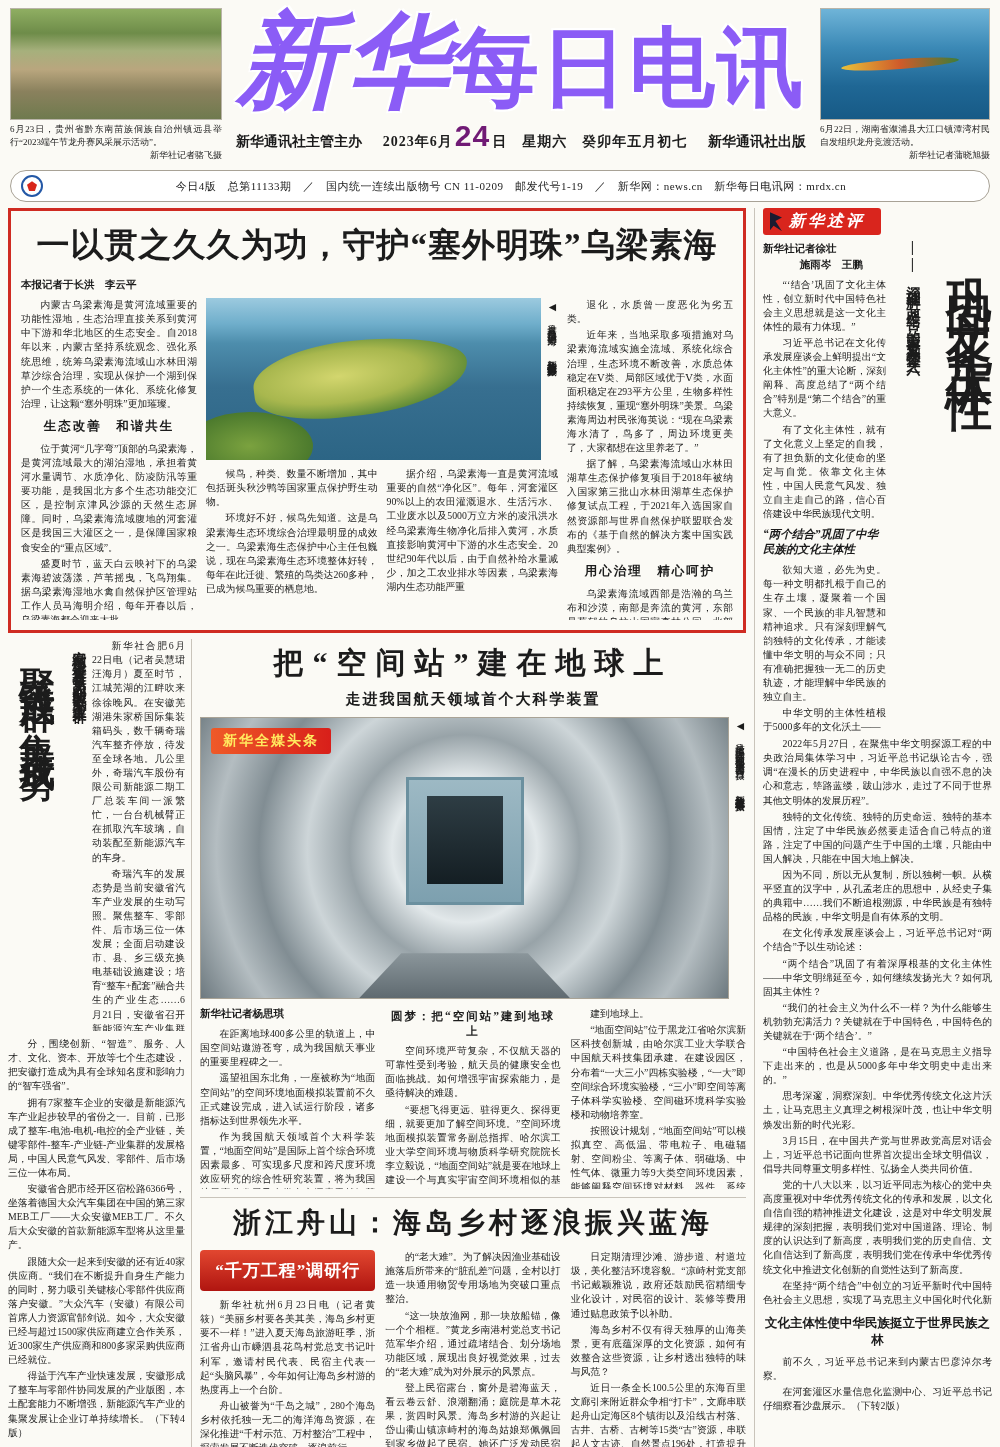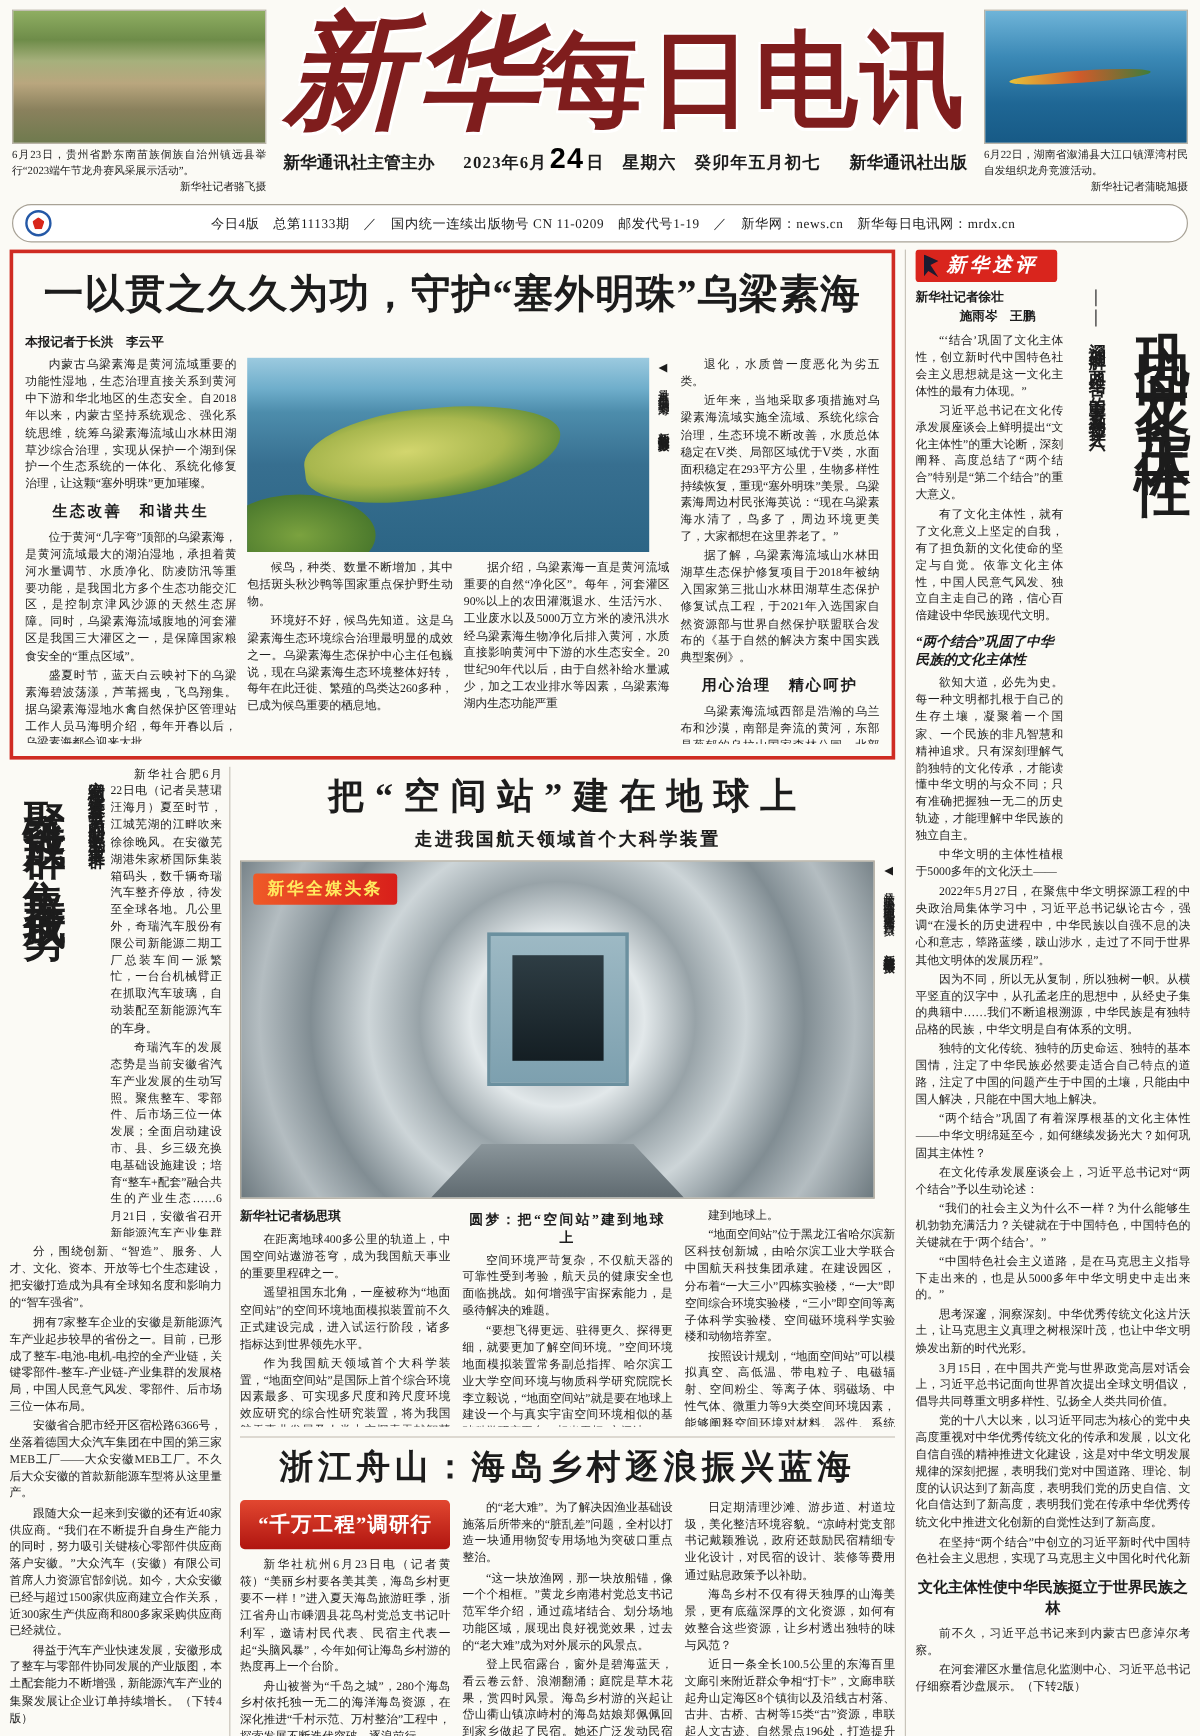--- a/index.html
+++ b/index.html
@@ -11,27 +11,27 @@
   .hphoto { width:212px; flex:0 0 auto; }
   .hphoto.right { width:170px; }
   .hphoto .img { height:112px; border:1px solid #b9b4a8; }
   .img-crowd { background:linear-gradient(180deg,#8fae62 0%,#6e8c49 22%,#a6b07c 38%,#b9a67e 55%,#8a815d 75%,#6f7a4e 100%); }
   .img-sea { position:relative; background:linear-gradient(180deg,#6fb4d8 0%,#3b89b6 35%,#1f6795 70%,#175a86 100%); }
   .img-sea::after { content:""; position:absolute; left:12%; top:45%; width:70%; height:10px; background:linear-gradient(90deg,#e8c23a,#cf5b2a,#3f7d3a); border-radius:50%; transform:rotate(-4deg); }
   .hphoto figcaption { font-size:9px; line-height:1.45; margin-top:3px; text-align:justify; }
   .hphoto .credit { display:block; text-align:right; font-weight:normal; }
   .mast-center { flex:1; text-align:center; position:relative; }
   .title-wrap { position:relative; z-index:2; line-height:1; margin-top:2px; white-space:nowrap;
-    color:#7f1d1d; text-shadow:2px 2px 0 #fff,-2px -2px 0 #fff,2px -2px 0 #fff,-2px 2px 0 #fff; }
+    color:#8b5cf6; text-shadow:2px 2px 0 #fff,-2px -2px 0 #fff,2px -2px 0 #fff,-2px 2px 0 #fff; }
   .title-callig { font-size:104px; font-weight:900; font-style:italic; letter-spacing:4px; }
   .title-block { font-size:86px; font-weight:900; letter-spacing:2px; }
   .blue-bar { background:#2273bd; color:#fff; font-family:"Liberation Sans",sans-serif; font-weight:bold;
     font-size:13px; letter-spacing:8px; text-align:right; padding:5px 14px 4px 0; margin-top:-22px; position:relative; z-index:1; }
   .pub-row { display:flex; justify-content:space-between; align-items:baseline; padding:5px 4px 0 4px; font-size:14px; font-weight:bold; }
-  .pub-row .day { color:#000000; font-size:24px; font-weight:bold; padding:0 2px; font-family:"Liberation Sans",sans-serif; }
+  .pub-row .day { color:#701a75; font-size:30px; font-weight:bold; padding:0 2px; font-family:"Liberation Sans",sans-serif; }
   .pub-row .date-mid { font-weight:bold; font-size:14px; letter-spacing:1px; }
   .info-bar { margin:8px 10px 6px 10px; border:1px solid #a8a296; border-radius:18px; height:32px;
     display:flex; align-items:center; background:#fff; padding:0 10px; }
   .logo { width:22px; height:22px; border:2px solid #2458a6; border-radius:50%; position:relative; flex:0 0 auto; background:#fff; }
   .logo::before { content:""; position:absolute; left:4px; top:4px; right:4px; bottom:4px; background:#d8261a;
     clip-path:polygon(50% 0,100% 35%,78% 100%,22% 100%,0 35%); }
   .info-text { flex:1; text-align:center; font-size:11px; letter-spacing:.5px; }
 
   
   .content { display:grid; grid-template-columns:1fr 238px; column-gap:8px; padding:0 8px; }
@@ -303,24 +303,24 @@
               <p class="para">欲知大道，必先为史。每一种文明都扎根于自己的生存土壤，凝聚着一个国家、一个民族的非凡智慧和精神追求。只有深刻理解气韵独特的文化传承，才能读懂中华文明的与众不同；只有准确把握独一无二的历史轨迹，才能理解中华民族的独立自主。</p>
               <p class="para">中华文明的主体性植根于5000多年的文化沃土——</p>
             </div>
         </div>
         <div class="v-strip-sub" data-bind="shuping.v_subtitle">——深刻理解“两个结合”的重大意义系列述评之六</div>
         <div class="v-strip-title" data-bind="shuping.v_title">巩固文化主体性</div>
       </div>
       <div class="side-wide">
         <div data-bind-list="shuping.wide">
             <p class="para">2022年5月27日，在聚焦中华文明探源工程的中央政治局集体学习中，习近平总书记纵论古今，强调“在漫长的历史进程中，中华民族以自强不息的决心和意志，筚路蓝缕，跋山涉水，走过了不同于世界其他文明体的发展历程”。</p>
+            <p class="para">独特的文化传统、独特的历史命运、独特的基本国情，注定了中华民族必然要走适合自己特点的道路，注定了中国的问题产生于中国的土壤，只能由中国人解决，只能在中国大地上解决。</p>
             <p class="para">因为不同，所以无从复制，所以独树一帜。从横平竖直的汉字中，从孔孟老庄的思想中，从经史子集的典籍中……我们不断追根溯源，中华民族是有独特品格的民族，中华文明是自有体系的文明。</p>
-            <p class="para">独特的文化传统、独特的历史命运、独特的基本国情，注定了中华民族必然要走适合自己特点的道路，注定了中国的问题产生于中国的土壤，只能由中国人解决，只能在中国大地上解决。</p>
+            <p class="para">在文化传承发展座谈会上，习近平总书记对“两个结合”予以生动论述：</p>
             <p class="para">“两个结合”巩固了有着深厚根基的文化主体性——中华文明绵延至今，如何继续发扬光大？如何巩固其主体性？</p>
-            <p class="para">在文化传承发展座谈会上，习近平总书记对“两个结合”予以生动论述：</p>
             <p class="para">“我们的社会主义为什么不一样？为什么能够生机勃勃充满活力？关键就在于中国特色，中国特色的关键就在于‘两个结合’。”</p>
             <p class="para">“中国特色社会主义道路，是在马克思主义指导下走出来的，也是从5000多年中华文明史中走出来的。”</p>
             <p class="para">思考深邃，洞察深刻。中华优秀传统文化这片沃土，让马克思主义真理之树根深叶茂，也让中华文明焕发出新的时代光彩。</p>
             <p class="para">3月15日，在中国共产党与世界政党高层对话会上，习近平总书记面向世界首次提出全球文明倡议，倡导共同尊重文明多样性、弘扬全人类共同价值。</p>
             <p class="para">党的十八大以来，以习近平同志为核心的党中央高度重视对中华优秀传统文化的传承和发展，以文化自信自强的精神推进文化建设，这是对中华文明发展规律的深刻把握，表明我们党对中国道路、理论、制度的认识达到了新高度，表明我们党的历史自信、文化自信达到了新高度，表明我们党在传承中华优秀传统文化中推进文化创新的自觉性达到了新高度。</p>
             <p class="para">在坚持“两个结合”中创立的习近平新时代中国特色社会主义思想，实现了马克思主义中国化时代化新的飞跃，是中华文化和中国精神的时代精华，是文化主体性的最有力体现。</p>
           </div>
       </div>
       <div class="side-subhead2" data-bind="shuping.subhead2">文化主体性使中华民族挺立于世界民族之林</div>
       <div class="side-tail" data-bind-list="shuping.tail">

